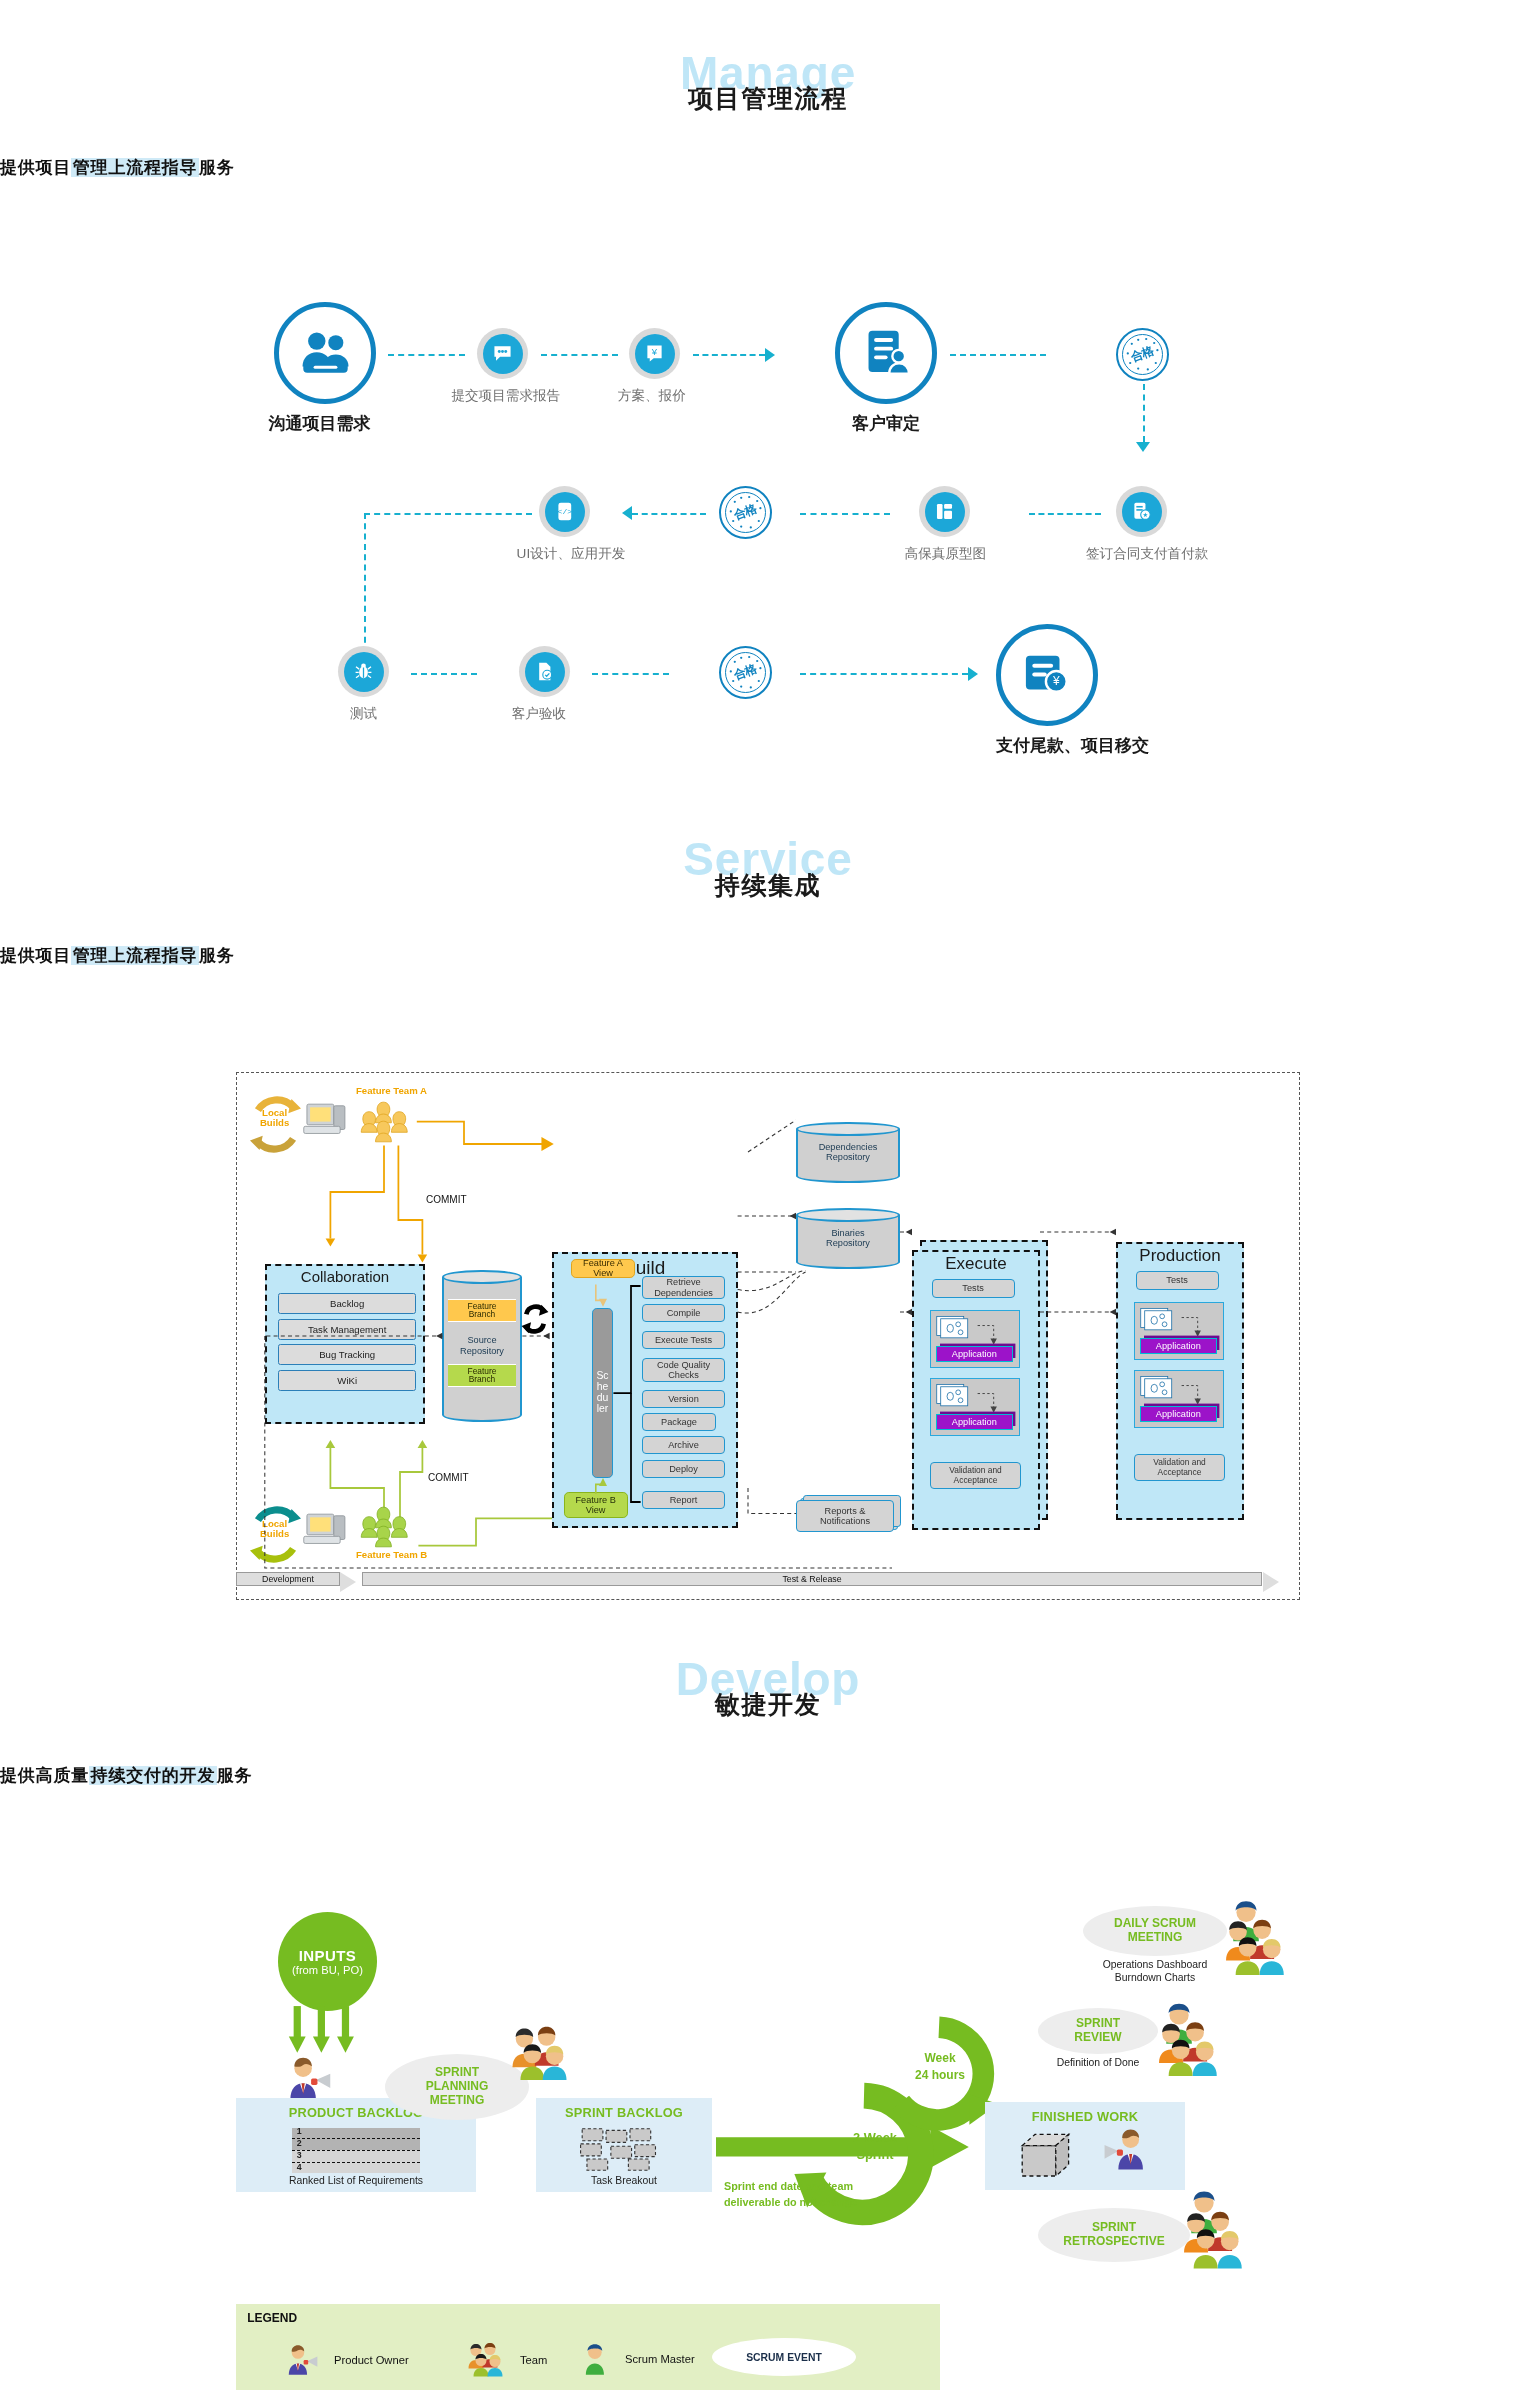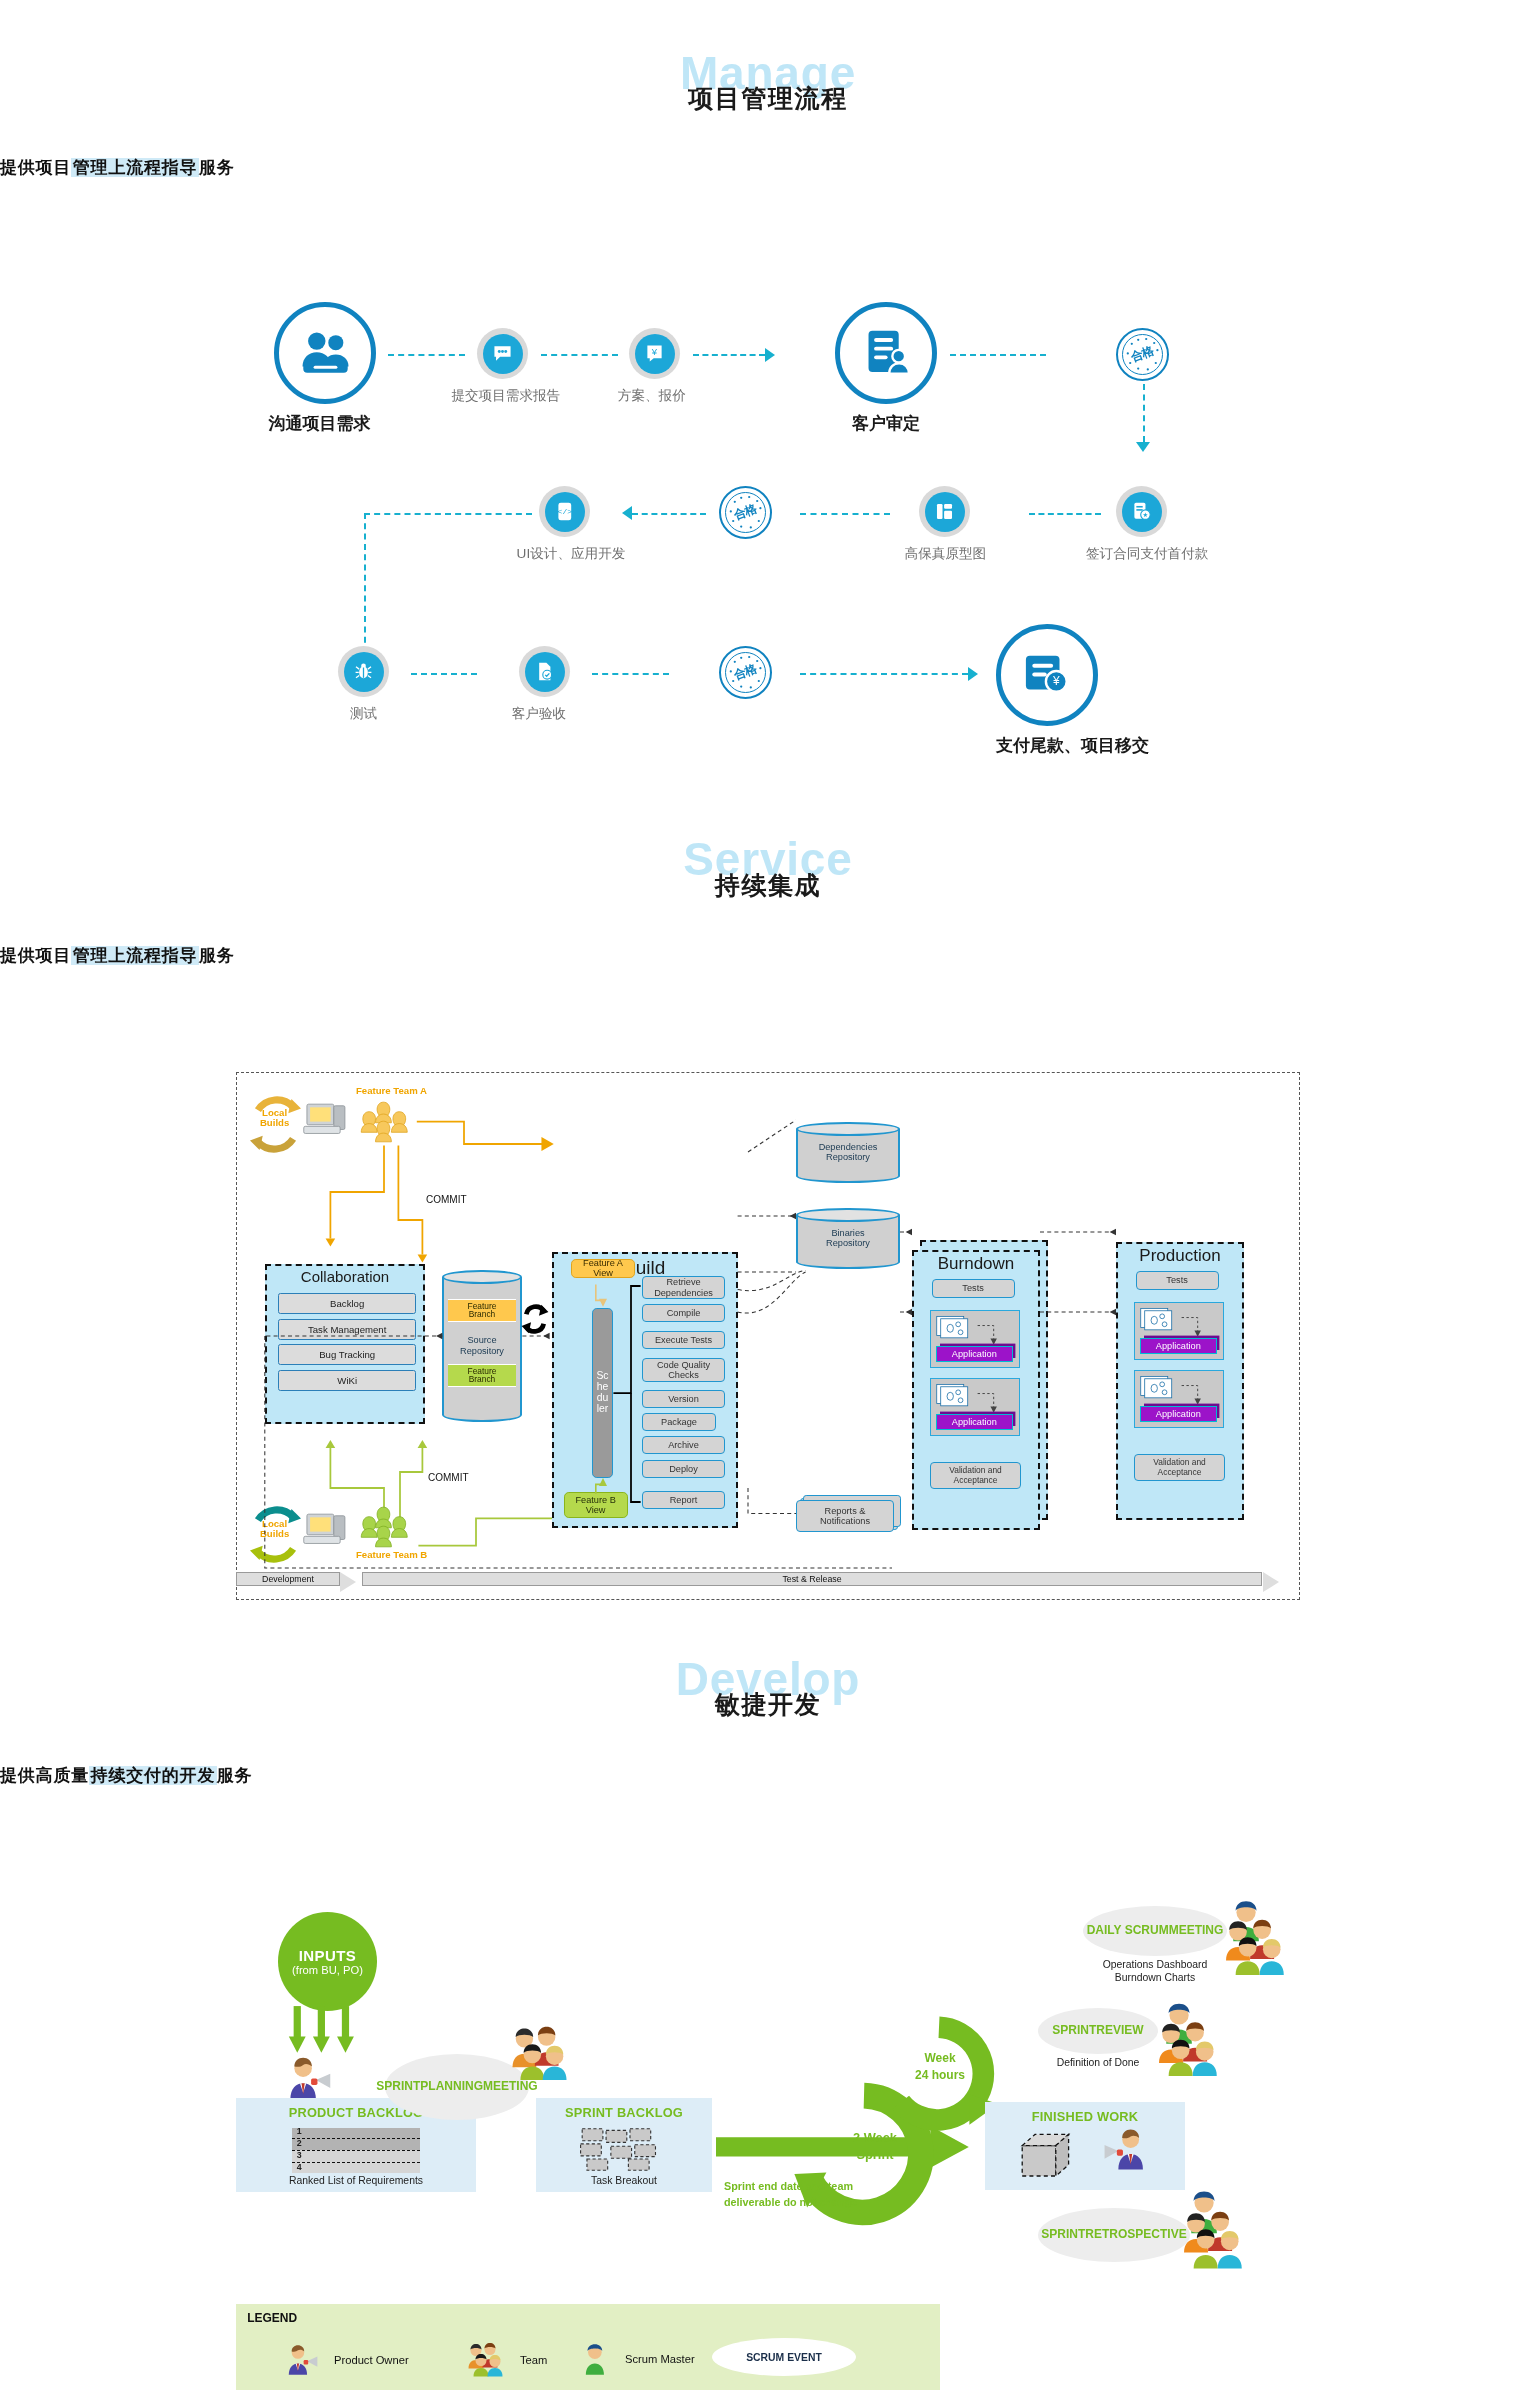--- a/index.html
+++ b/index.html
@@ -169,21 +169,21 @@
   .gbox-title {
     position:absolute; left:0; right:0; top:7.2px; text-align:center;
     font-size:12.8px; font-weight:bold; color:#76bc21; letter-spacing:0.2px;
   }
   .gbox-cap {
     position:absolute; left:0; right:0; bottom:6.4px; text-align:center;
     font-size:10.4px; color:#222;
   }
   .ellipse-evt {
     position:absolute; background:#ededed; border-radius:50%;
-    display:flex; flex-direction:row; align-items:center; justify-content:center;
+    display:flex; flex-direction:column; align-items:center; justify-content:center;
     text-align:center; color:#76bc21; font-weight:bold; font-size:12px; line-height:1.15;
   }
   .evt-cap { position:absolute; text-align:center; font-size:10.4px; color:#222; line-height:1.25; }
   .legend {
     position:absolute; background:#e2efc4; display:flex; align-items:center;
   }
   .legend-title { position:absolute; left:11.2px; top:7.2px; font-size:12px; font-weight:bold; color:#111; }
   .legend-item { position:absolute; display:flex; align-items:center; gap:13px; font-size:11.2px; color:#111; }
   .scrum-evt-pill {
     position:absolute; background:#fff; border-radius:50%;
@@ -583,21 +583,21 @@
       <span>Repository</span>
     </div>
   </div>
 
   <div class="stepbox stack" style="left:560px; top:428px; width:98px; height:32px; font-size:9.2px;">
     <div><span>Reports &amp;</span><br><span>Notifications</span></div>
   </div>
 
   <div class="dbox" style="left:684px; top:168px; width:128px; height:280px; background:#bfe7f7;"></div>
   <div class="dbox" style="left:676px; top:178px; width:128px; height:280px;">
-    <div class="dbox-title" style="font-size:17px;">Burndown</div>
+    <div class="dbox-title" style="font-size:17px;">Execute</div>
     <div class="stepbox stack" style="left:17.6px; top:27px; width:83px; height:19px;">Tests</div>
 
     <div class="apppanel" style="left:16px; top:58px; width:90px; height:58px;">
       <svg width="42" height="27" viewBox="0 0 52 34" style="position:absolute; left:3.2px; top:3.2px;">
         <rect x="3" y="3" width="34" height="24" fill="#fff" stroke="#1b6fa8"></rect>
         <rect x="8" y="6" width="34" height="24" fill="#fff" stroke="#1b6fa8"></rect>
         <ellipse cx="20" cy="18" rx="4" ry="5" fill="none" stroke="#1b6fa8"></ellipse>
         <circle cx="30" cy="13" r="3" fill="none" stroke="#1b6fa8"></circle>
         <circle cx="33" cy="23" r="3" fill="none" stroke="#1b6fa8"></circle>
       </svg>

